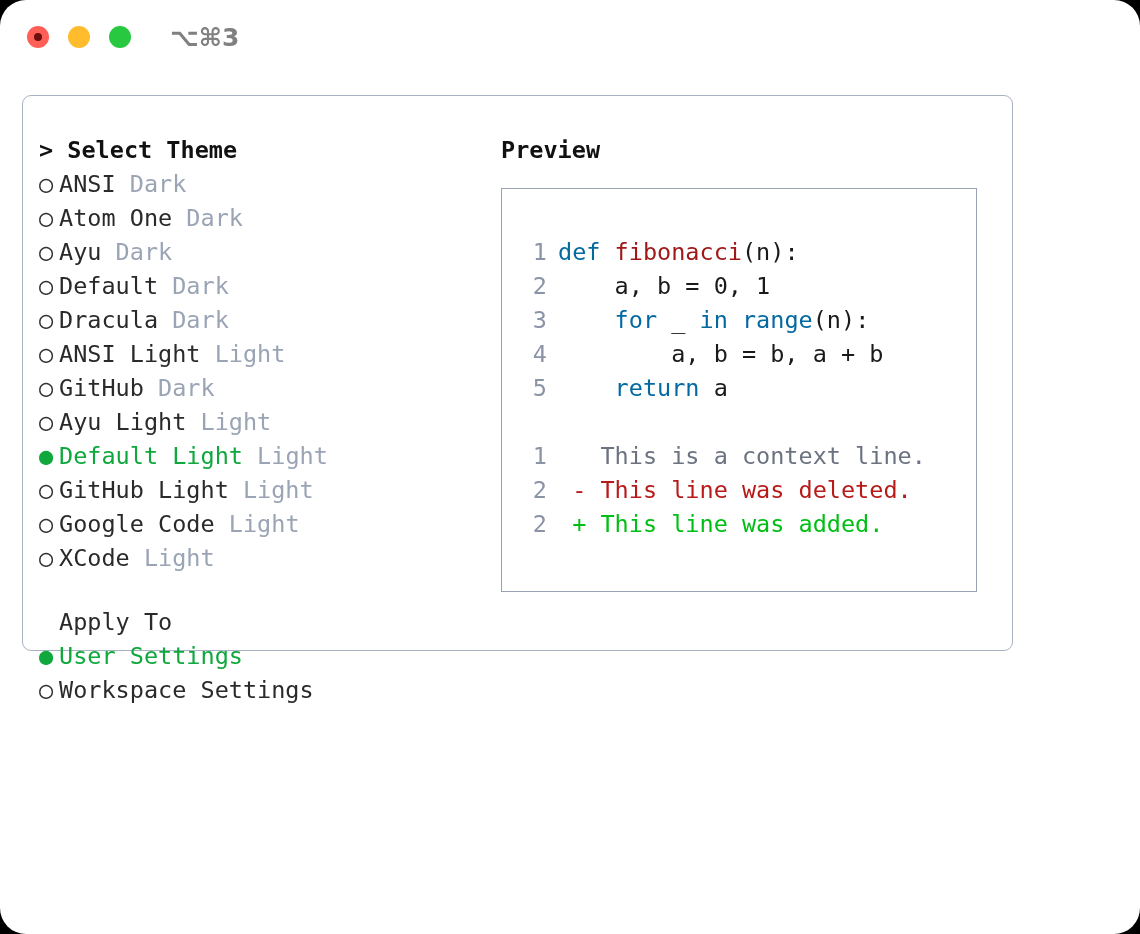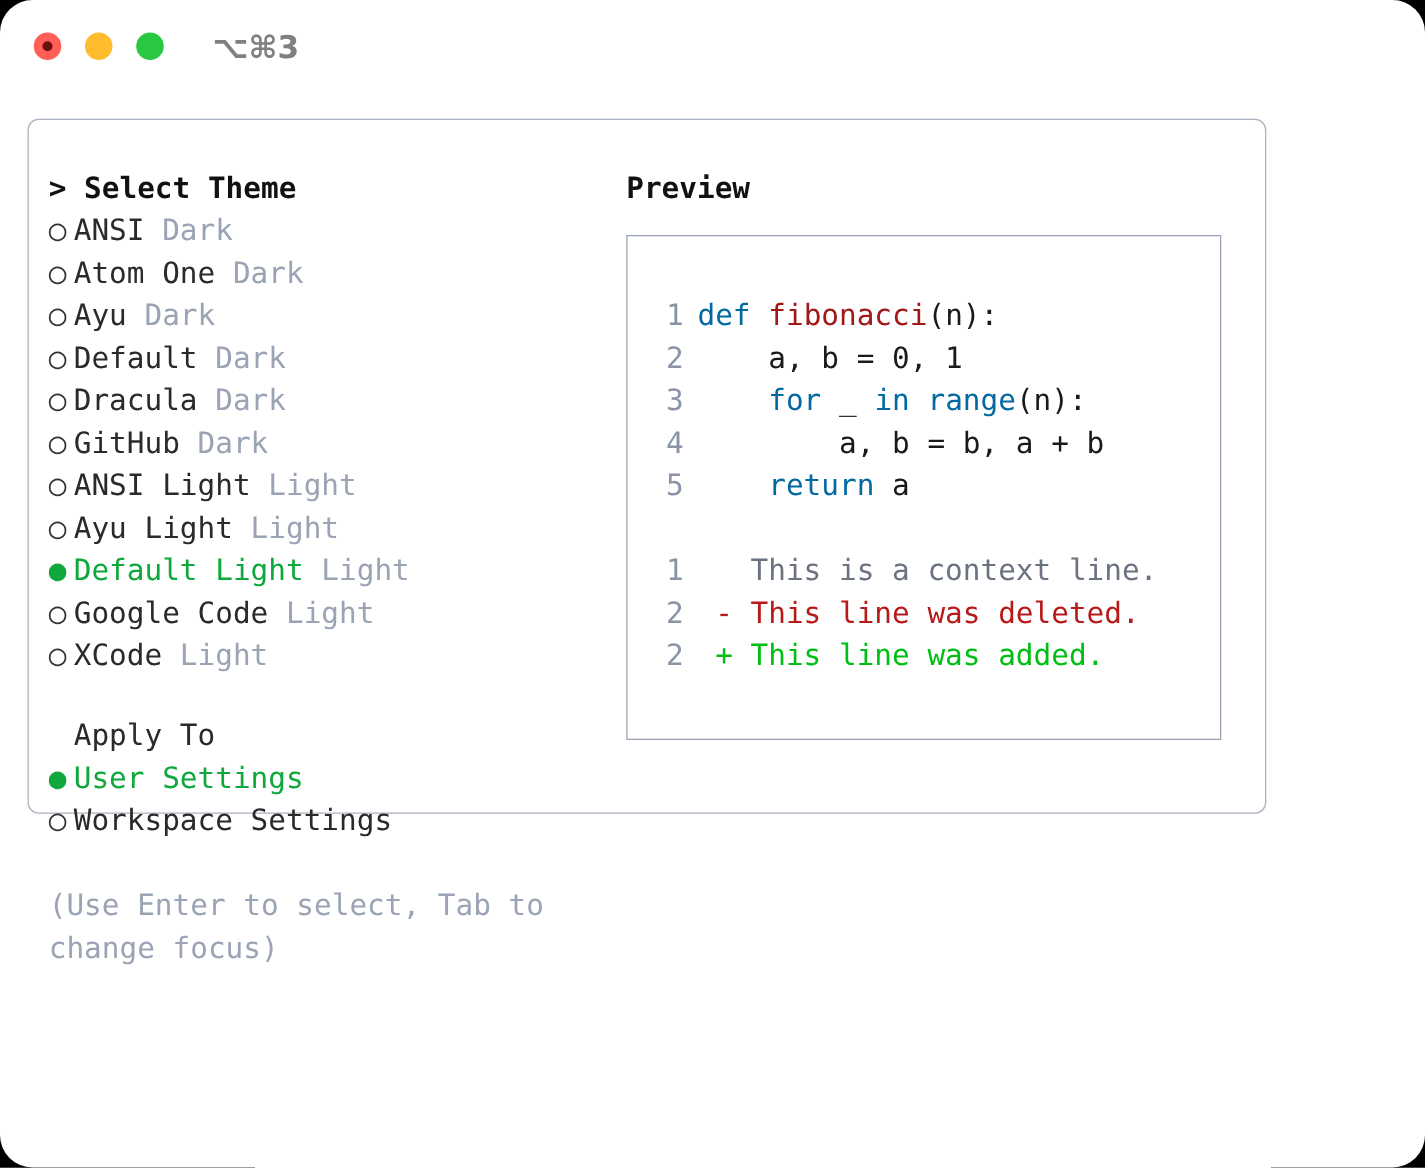--- a/index.html
+++ b/index.html
@@ -201,40 +201,40 @@
     <div class="left-col">
 
       <div class="section-header">&gt; Select Theme</div>
 
       <div id="theme-list">
           <div class="list-row row-row"><span class="bullet">○</span><span class="row-label">ANSI</span><span class="row-tag"> Dark</span></div>
           <div class="list-row row-row"><span class="bullet">○</span><span class="row-label">Atom One</span><span class="row-tag"> Dark</span></div>
           <div class="list-row row-row"><span class="bullet">○</span><span class="row-label">Ayu</span><span class="row-tag"> Dark</span></div>
           <div class="list-row row-row"><span class="bullet">○</span><span class="row-label">Default</span><span class="row-tag"> Dark</span></div>
           <div class="list-row row-row"><span class="bullet">○</span><span class="row-label">Dracula</span><span class="row-tag"> Dark</span></div>
+          <div class="list-row row-row"><span class="bullet">○</span><span class="row-label">ANSI Light</span><span class="row-tag"> Light</span></div>
           <div class="list-row row-row"><span class="bullet">○</span><span class="row-label">GitHub</span><span class="row-tag"> Dark</span></div>
-          <div class="list-row row-row"><span class="bullet">○</span><span class="row-label">ANSI Light</span><span class="row-tag"> Light</span></div>
           <div class="list-row row-row"><span class="bullet">○</span><span class="row-label">Ayu Light</span><span class="row-tag"> Light</span></div>
           <div class="list-row row-row sel"><span class="bullet sel">●</span><span class="row-label">Default Light</span><span class="row-tag"> Light</span></div>
+          <div class="list-row row-row"><span class="bullet">○</span><span class="row-label">GitHub Light</span><span class="row-tag"> Light</span></div>
           <div class="list-row row-row"><span class="bullet">○</span><span class="row-label">Google Code</span><span class="row-tag"> Light</span></div>
           <div class="list-row row-row"><span class="bullet">○</span><span class="row-label">XCode</span><span class="row-tag"> Light</span></div>
         </div>
 
       <div class="spacer-md"></div>
 
       <div class="applyto-header">Apply To</div>
 
       <div id="apply-list">
           <div class="list-row row-row sel"><span class="bullet sel">●</span><span class="row-label">User Settings</span></div>
           <div class="list-row row-row"><span class="bullet">○</span><span class="row-label">Workspace Settings</span></div>
         </div>
 
       <div class="spacer-sm"></div>
 
-      <div class="hint">(Use Enter to select, Tab to change focus)</div>
     </div>
 
     <div class="right-col">
       <div class="preview-title">Preview</div>
 
       <div class="preview-box">
         <div class="code" id="code-area"><div><span class="gutter">1</span><span class="kw">def</span><span class="plain"> </span><span class="fn">fibonacci</span><span class="plain">(n):</span></div><div><span class="gutter">2</span><span class="plain">    a, b = 0, 1</span></div><div><span class="gutter">3</span><span class="plain">    </span><span class="kw">for</span><span class="plain"> _ </span><span class="kw">in</span><span class="plain"> </span><span class="kw">range</span><span class="plain">(n):</span></div><div><span class="gutter">4</span><span class="plain">        a, b = b, a + b</span></div><div><span class="gutter">5</span><span class="plain">    </span><span class="kw">return</span><span class="plain"> a</span></div><div class="blank-line"> </div><div><span class="gutter">1</span><span class="ctx">   This is a context line.</span></div><div><span class="gutter">2</span><span class="del"> - This line was deleted.</span></div><div><span class="gutter">2</span><span class="add"> + This line was added.</span></div></div>
       </div>
     </div>
 

